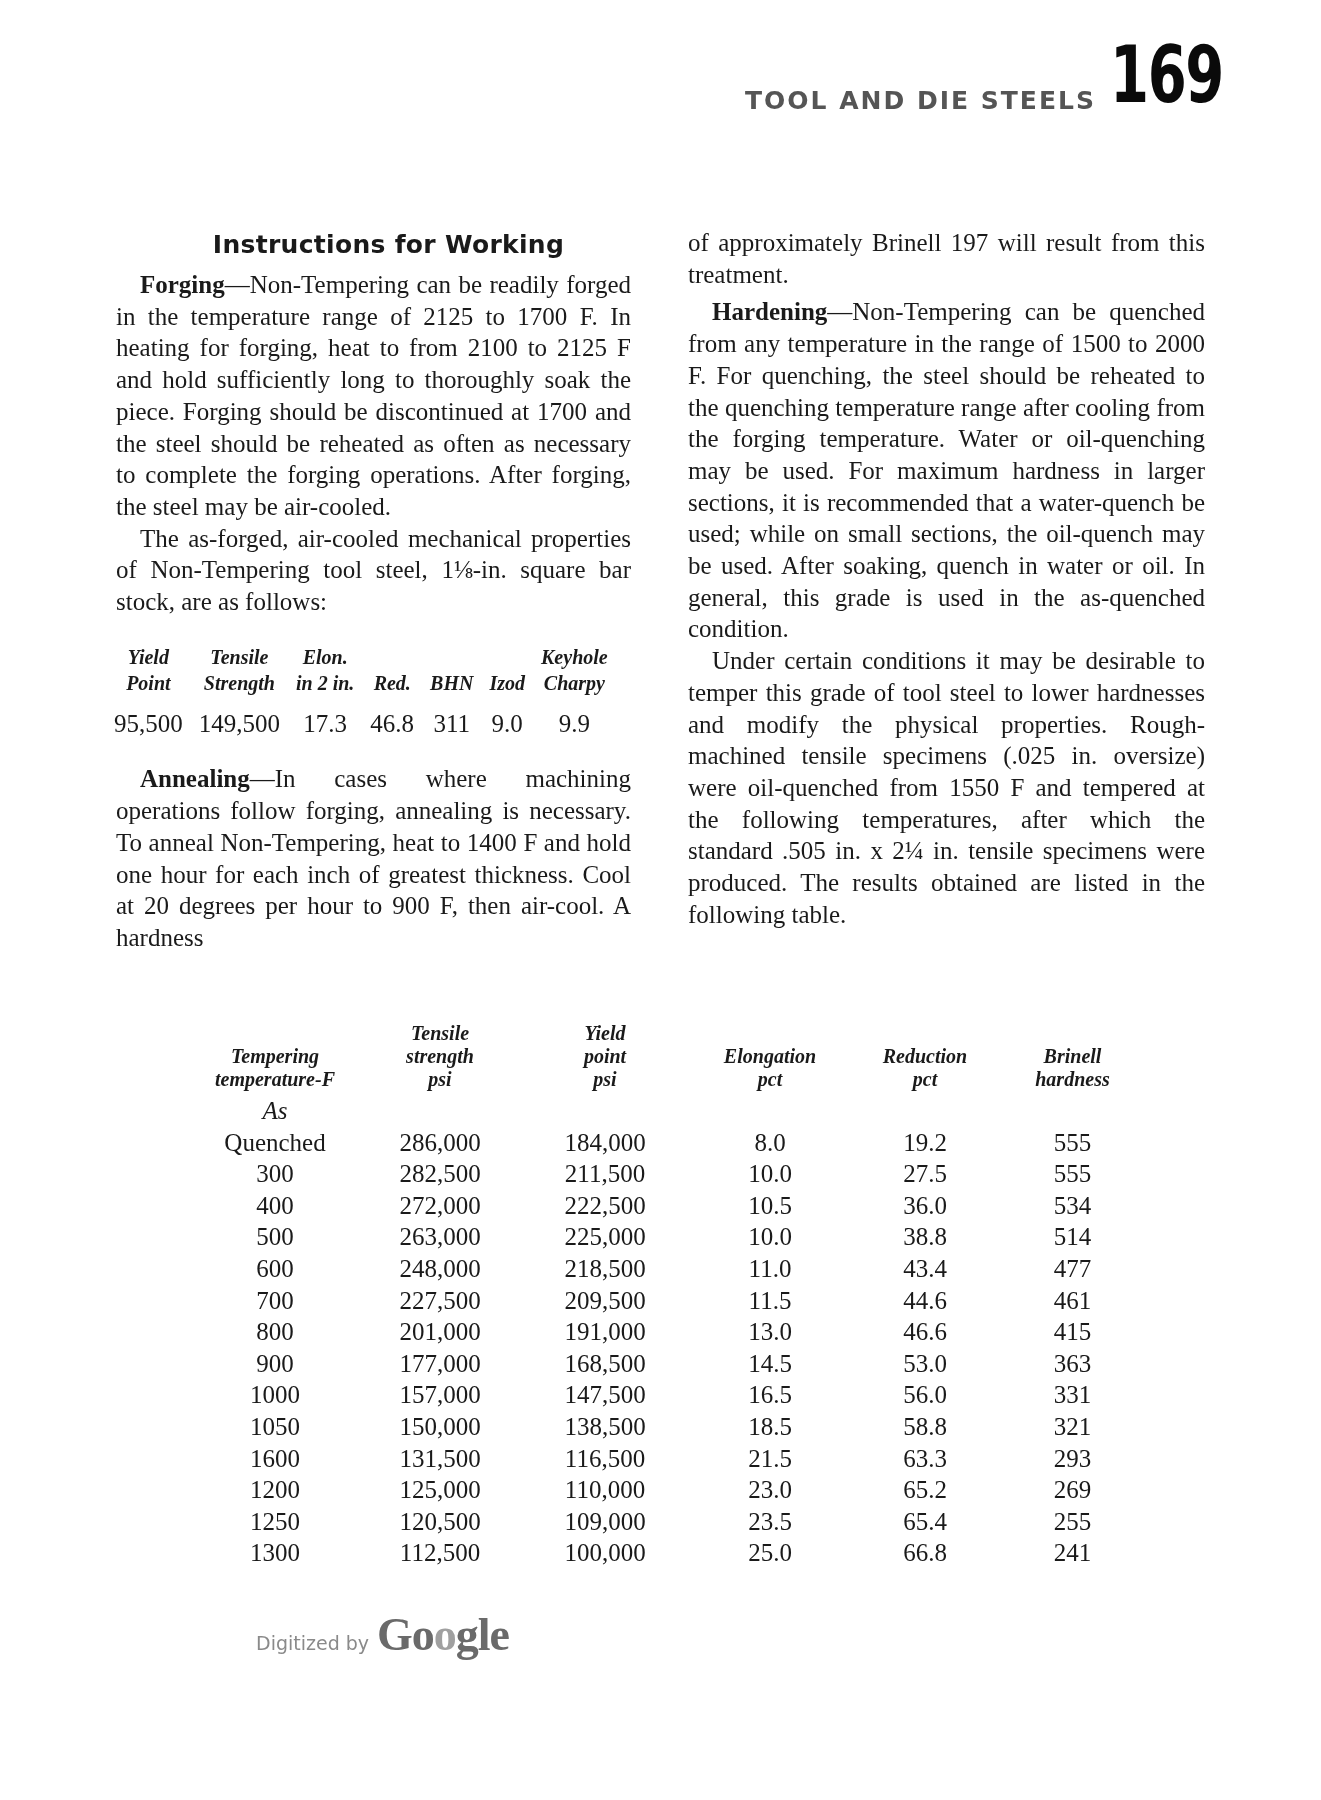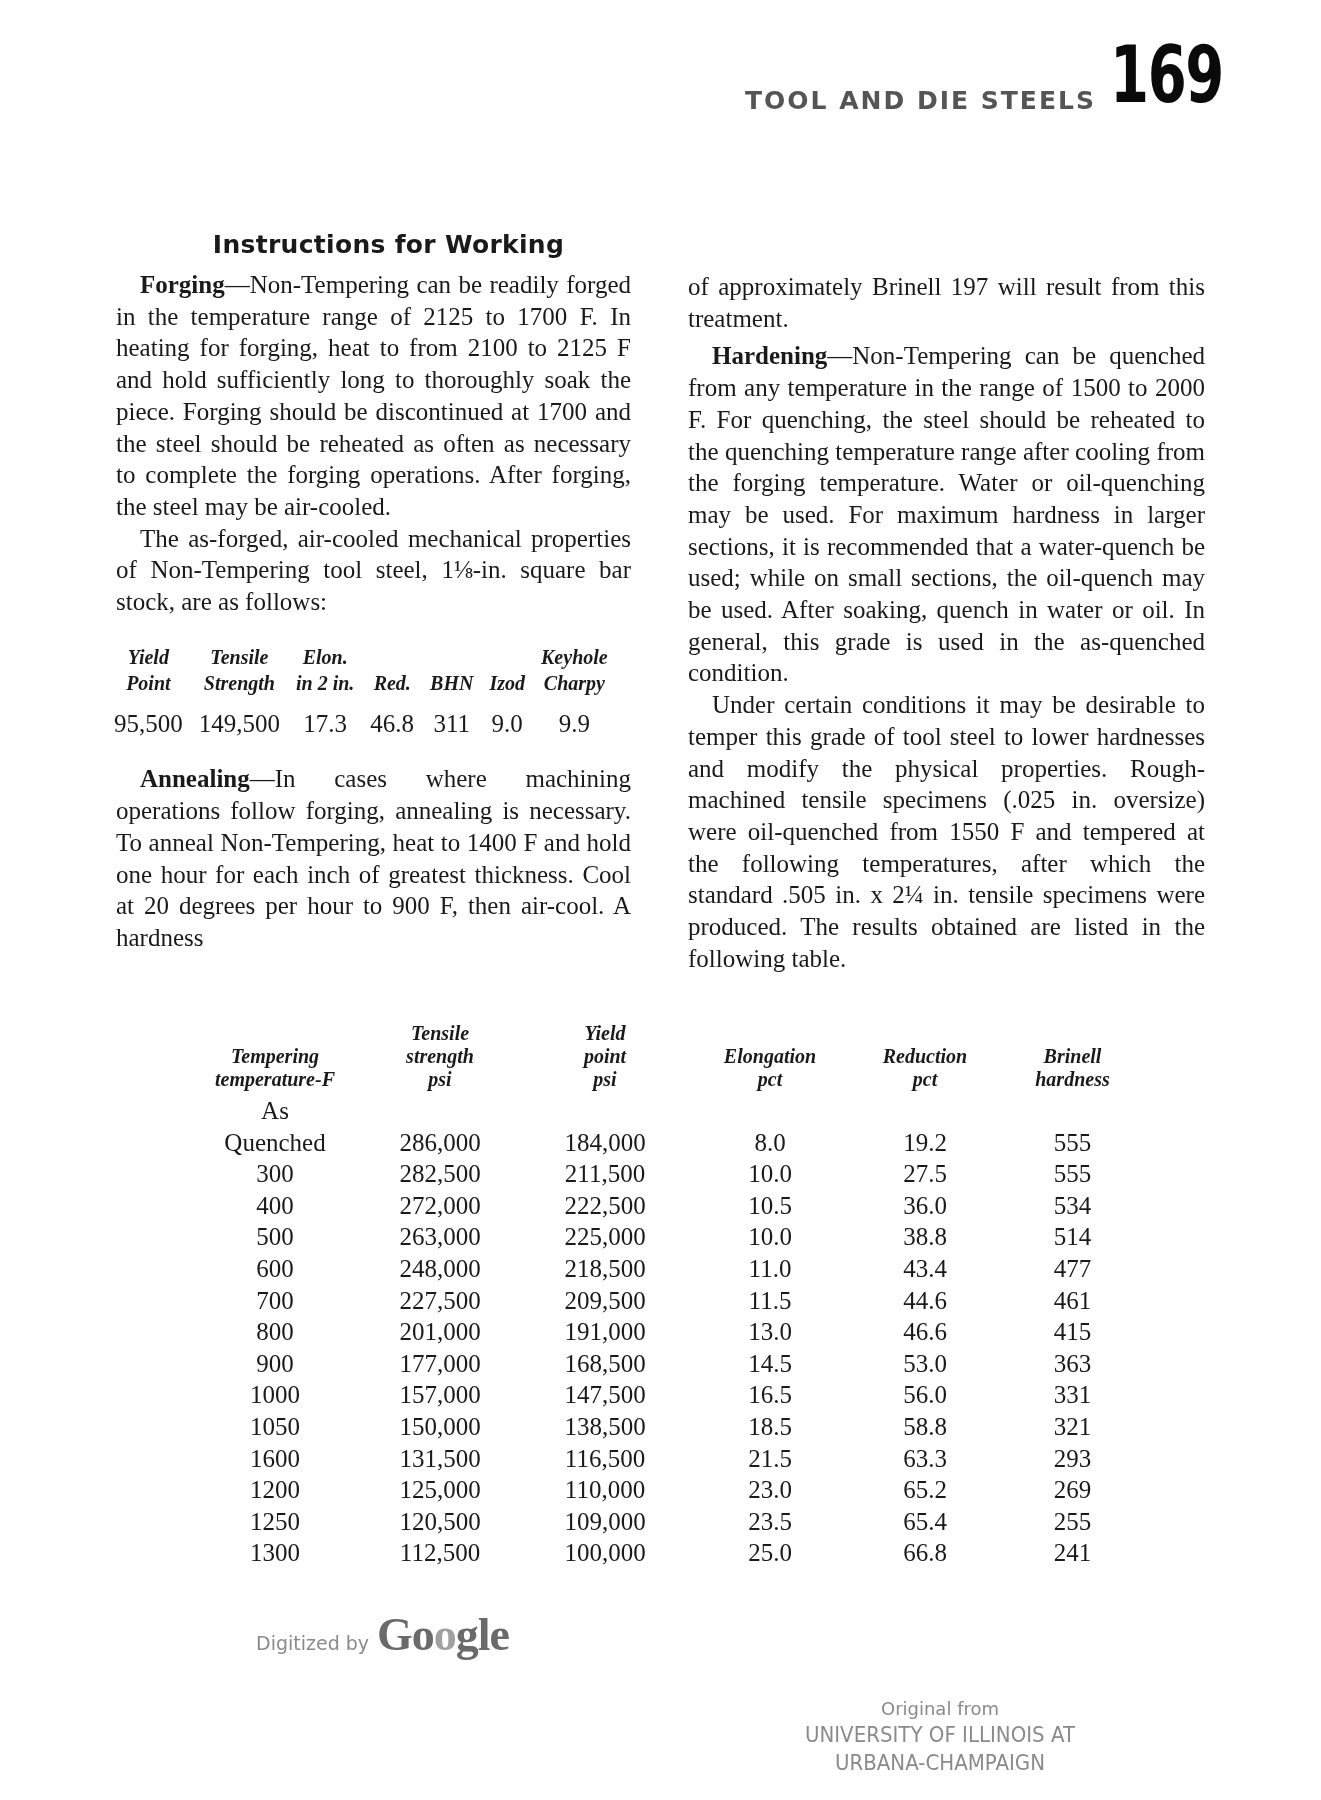--- a/index.html
+++ b/index.html
@@ -15,21 +15,21 @@
     position: absolute; left: 1110px; top: 30px;
     font-family: "DejaVu Sans", sans-serif; font-weight: bold;
     font-size: 78px; line-height: 90px; color: #0a0a0a;
     transform: scaleX(0.72); transform-origin: left top; letter-spacing: -2px;
   }
 
   .col { position: absolute; font-family: "Liberation Serif", serif; font-size: 25px; line-height: 31.7px; text-align: justify; }
   .col-left { left: 116px; top: 227px; width: 515px; }
   .col-right { left: 688px; top: 227px; width: 517px; }
   .col p { margin: 0; text-indent: 24px; }
-  .col p.noindent { text-indent: 0; margin-top: 44px; }
+  .col p.noindent { text-indent: 0; }
   .run-in { font-weight: bold; }
   .section-title {
     font-family: "DejaVu Sans", sans-serif; font-weight: bold; font-size: 25px;
     text-align: center; margin: 0 0 6px 0; line-height: 36px; letter-spacing: 0.3px;
     padding-left: 30px;
   }
   .gap { height: 6px; }
 
   .props-table { border-collapse: collapse; margin: 26px 0 24px -2px; }
   .props-table th {
@@ -38,21 +38,21 @@
   }
   .props-table td { font-size: 25px; padding: 12px 8px 0 8px; text-align: center; }
   .props-table .first { padding-left: 0; }
 
   .temper-table { position: absolute; left: 190px; top: 1022px; border-collapse: collapse; font-family: "Liberation Serif", serif; }
   .temper-table th {
     font-style: italic; font-weight: bold; font-size: 20px; line-height: 23px;
     vertical-align: bottom; text-align: center; padding: 0 0 4px 0;
   }
   .temper-table td { font-size: 25px; line-height: 31.6px; text-align: center; padding: 0; }
-  .c1 { width: 170px; } .c2 { width: 160px; } .c3 { width: 170px; }
+  .c1 { width: 170px; font-style: italic; } .c2 { width: 160px; } .c3 { width: 170px; }
   .c4 { width: 160px; } .c5 { width: 150px; } .c6 { width: 145px; }
 
   .footer-left {
     position: absolute; left: 256px; top: 1608px;
     display: flex; align-items: baseline; gap: 8px;
   }
   .digitized { font-family: "DejaVu Sans", sans-serif; font-size: 19px; color: #8a8a8a; }
   .google { font-family: "Liberation Serif", serif; font-size: 46px; color: #6a6a6a; letter-spacing: -1px; font-weight: bold; }
   .google .o2 { color: #a0a0a0; }
   .footer-right {
@@ -245,19 +245,14 @@
           <td>241</td>
         </tr>
     </tbody>
   </table>
 
   <div class="footer-left">
     <span class="digitized">Digitized by</span>
     <span class="google"><span>G</span><span>o</span><span class="o2">o</span><span>gle</span></span>
   </div>
 
-  <div class="footer-right">
-    <div class="small">Original from</div>
-    <div class="big">UNIVERSITY OF ILLINOIS AT</div>
-    <div class="big">URBANA-CHAMPAIGN</div>
-  </div>
 
 </div>
 
 </body></html>

